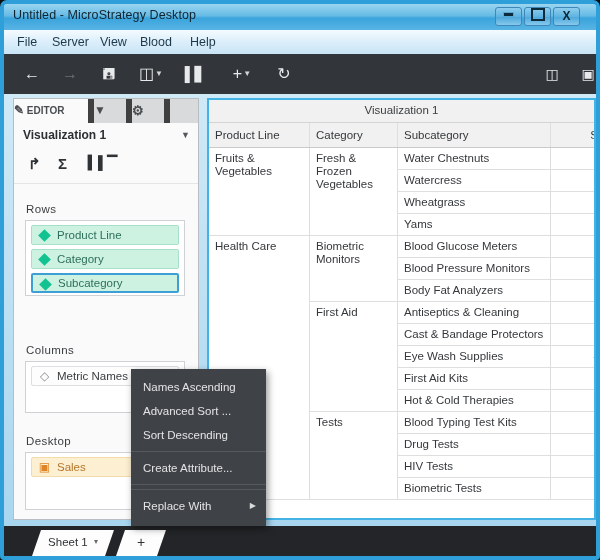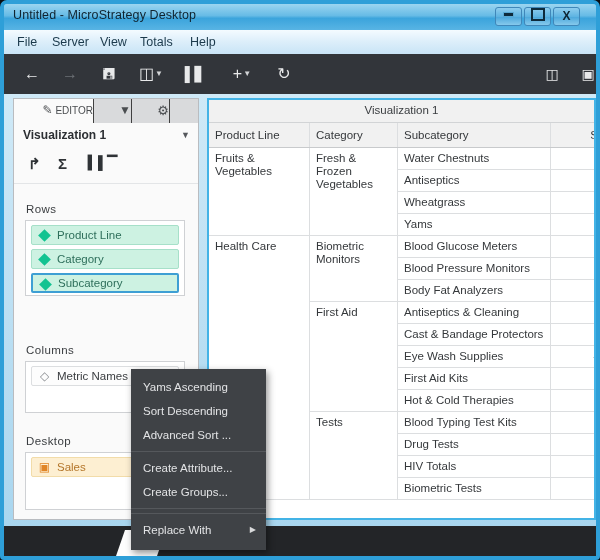--- a/index.html
+++ b/index.html
@@ -133,25 +133,26 @@
     left: 0; top: 0;
     width: 184px; height: 24px;
     background: #d9dadc;
     border-bottom: 1px solid #c2c4c7;
   }
   .panel-tab {
     position: absolute;
     top: 0;
     height: 24px;
     box-sizing: border-box;
-    border-right: 1px solid #404040;
-    text-align: right;
+    border-right: 6px solid #404040;
+    text-align: left;
     line-height: 23px;
     font-size: 10px;
     color: #4a4d50;
+    font-weight: bold;
   }
   .panel-tab.active { background: #fafafa; }
   #tab-editor { left: 0;  width: 80px; }
   #tab-filter { left: 80px; width: 38px; font-size: 12px; }
   #tab-settings { left: 118px; width: 38px; font-size: 13px; }
 
   #viz-selector {
     position: absolute;
     left: 0; top: 24px;
     width: 184px; height: 26px;
@@ -378,21 +379,21 @@
     <div class="win-btn" id="btn-maximize">
       <span class="glyph-max"></span>
     </div>
     <div class="win-btn" id="btn-close">X</div>
   </div>
 
   <div id="menu-bar">
     <div class="menu-item" style="left:8px;">File</div>
     <div class="menu-item" style="left:43px;">Server</div>
     <div class="menu-item" style="left:91px;">View</div>
-    <div class="menu-item" style="left:131px;">Totals</div>
+    <div class="menu-item" style="left:131px;">Blood</div>
     <div class="menu-item" style="left:181px;">Help</div>
   </div>
 
   <div id="toolbar">
     <div class="tb-btn" style="left:16px;  width:24px;">←</div>
     <div class="tb-btn dim" style="left:54px;  width:24px;">→</div>
     <div class="tb-btn" style="left:94px;  width:22px; font-size:15px;">🖪</div>
     <div class="tb-btn" style="left:130px; width:34px;">◫<span class="tb-caret">▼</span></div>
     <div class="tb-btn" style="left:178px; width:26px; font-size:14px;">▌▋</div>
     <div class="tb-btn" style="left:222px; width:32px;">+<span class="tb-caret">▼</span></div>
@@ -482,21 +483,21 @@
             </tr>
           </thead>
           <tbody>
             <tr>
               <td class="c0" rowspan="4">Fruits &amp; Vegetables</td>
               <td class="c1" rowspan="4">Fresh &amp; Frozen Vegetables</td>
               <td class="c2">Water Chestnuts</td>
               <td class="c3 num">6701</td>
             </tr>
             <tr>
-              <td class="c2">Antiseptics</td>
+              <td class="c2">Watercress</td>
               <td class="c3 num">6700</td>
             </tr>
             <tr>
               <td class="c2">Wheatgrass</td>
               <td class="c3 num">7193</td>
             </tr>
             <tr>
               <td class="c2">Yams</td>
               <td class="c3 num">8515</td>
             </tr>
@@ -541,47 +542,50 @@
             <tr>
               <td class="c1" rowspan="4">Tests</td>
               <td class="c2">Blood Typing Test Kits</td>
               <td class="c3 num">7337</td>
             </tr>
             <tr>
               <td class="c2">Drug Tests</td>
               <td class="c3 num">2552</td>
             </tr>
             <tr>
-              <td class="c2">HIV Totals</td>
+              <td class="c2">HIV Tests</td>
               <td class="c3 num">7336</td>
             </tr>
             <tr>
               <td class="c2">Biometric Tests</td>
               <td class="c3 num">1680</td>
             </tr>
           </tbody>
         </table>
       </div>
     </div>
 
     <div id="context-menu">
-      <div class="ctx-item">Yams Ascending</div>
+      <div class="ctx-item">Names Ascending</div>
+      <div class="ctx-item">Advanced Sort ...</div>
       <div class="ctx-item">Sort Descending</div>
-      <div class="ctx-item">Advanced Sort ...</div>
       <div class="ctx-sep"></div>
       <div class="ctx-item">Create Attribute...</div>
-      <div class="ctx-item">Create Groups...</div>
       <div class="ctx-sep"></div>
       <div class="ctx-sep"></div>
       <div class="ctx-item">
         <span>Replace With</span>
         <span class="ctx-arrow">▶</span>
       </div>
 
     </div>
 
   </div>
 
   <div id="sheet-bar">
+    <div class="sheet-tab" id="sheet-tab-1">
+      <span>Sheet 1</span>
+      <span class="sheet-caret">▾</span>
+    </div>
     <div class="sheet-tab" id="sheet-add">+</div>
   </div>
 
 </div>
 
 </body></html>

